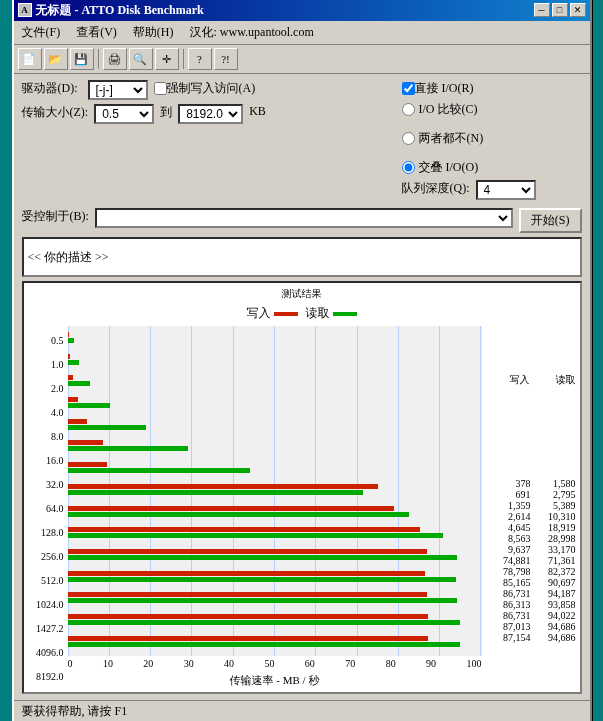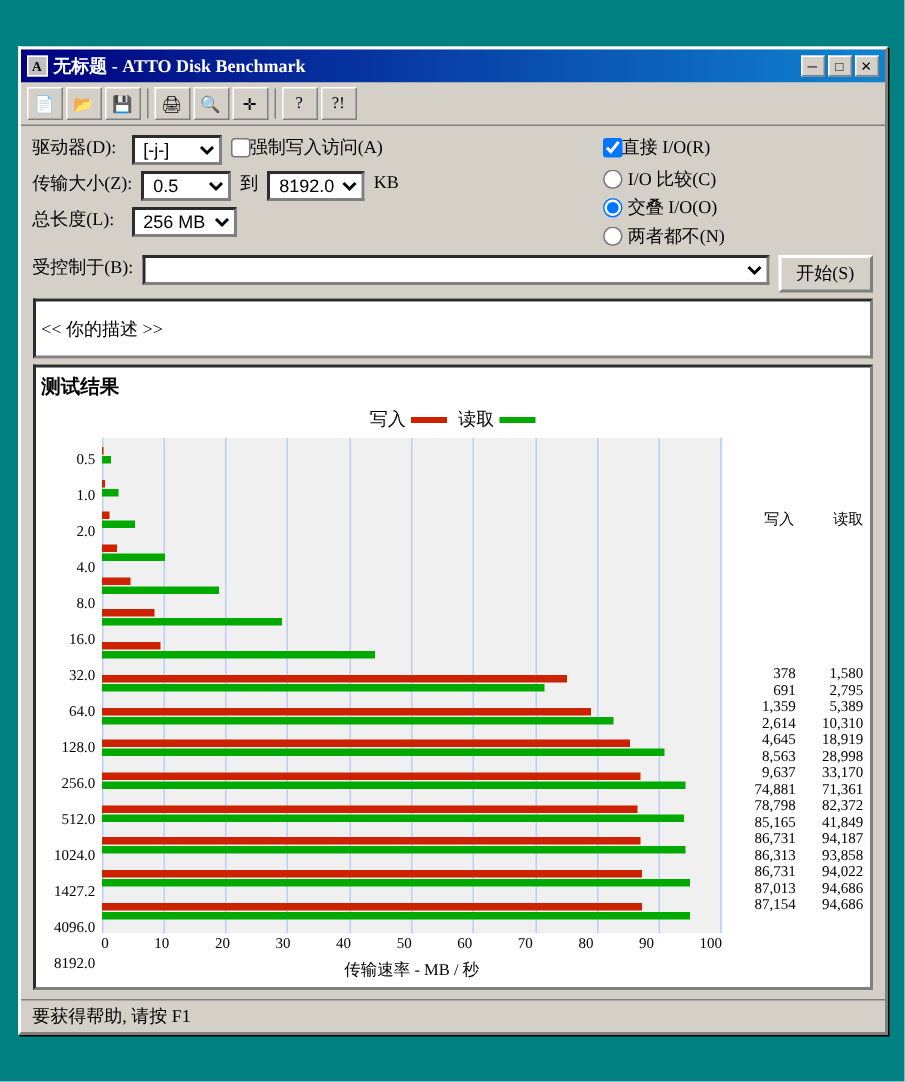--- a/index.html
+++ b/index.html
@@ -135,21 +135,21 @@
     }
     .checkbox-row {
       display: flex;
       align-items: center;
       gap: 0;
       font-size: 12px;
     }
     .radio-group {
       display: flex;
       flex-direction: column;
-      gap: 2px;
+      gap: 12px;
       font-size: 12px;
     }
     .radio-row {
       display: flex;
       align-items: center;
       gap: 4px;
     }
     .start-btn {
       background: #d4d0c8;
       border: 2px solid;
@@ -169,22 +169,23 @@
       display: flex;
       align-items: center;
     }
     .results-section {
       background: #fff;
       border: 2px inset #808080;
       margin-top: 4px;
       padding: 4px;
     }
     .results-title {
-      font-size: 13px;
-      font-weight: bold;
+      text-align: center;
+      font-size: 10px;
+      font-weight: normal;
       margin-bottom: 4px;
     }
     .results-legend {
       display: flex;
       justify-content: center;
       align-items: center;
       gap: 8px;
       font-size: 12px;
       margin-bottom: 4px;
     }
@@ -309,20 +310,26 @@
       <div class="title-icon">A</div>
       <span>无标题 - ATTO Disk Benchmark</span>
     </div>
     <div class="title-buttons">
       <div class="title-btn">─</div>
       <div class="title-btn">□</div>
       <div class="title-btn">✕</div>
     </div>
   </div>
 
+  <div class="menu-bar">
+    <span class="menu-item">文件(F)</span>
+    <span class="menu-item">查看(V)</span>
+    <span class="menu-item">帮助(H)</span>
+    <span class="menu-item">汉化: www.upantool.com</span>
+  </div>
 
   <div class="toolbar">
     <div class="toolbar-btn">📄</div>
     <div class="toolbar-btn">📂</div>
     <div class="toolbar-btn">💾</div>
     <div class="toolbar-sep"></div>
     <div class="toolbar-btn">🖨</div>
     <div class="toolbar-btn">🔍</div>
     <div class="toolbar-btn">✛</div>
     <div class="toolbar-sep"></div>
@@ -357,48 +364,48 @@
           </div>
           <span>到</span>
           <div class="select-wrapper">
             <select>
               <option>8192.0</option>
             </select>
           </div>
           <span>KB</span>
         </div>
 
-        <div class="form-row">
-          <span class="form-label">总长度(L):</span>
-          <div class="select-wrapper">
-            <select>
-              <option>256 MB</option>
-            </select>
-          </div>
-        </div>
       </div>
 
       <div style="min-width:180px;">
         <label class="checkbox-row" style="margin-bottom:4px;">
           <input type="checkbox" checked="" style="">
           <span>直接 I/O(R)</span>
         </label>
         <div class="radio-group">
           <label class="radio-row">
             <input type="radio" name="io_mode" style="">
             <span>I/O 比较(C)</span>
           </label>
           <label class="radio-row">
+            <input type="radio" name="io_mode" style="">
+            <span>两者都不(N)</span>
+          </label>
+          <label class="radio-row">
             <input type="radio" name="io_mode" checked="" style="">
             <span>交叠 I/O(O)</span>
           </label>
-          <label class="radio-row">
-            <input type="radio" name="io_mode" style="">
-            <span>两者都不(N)</span>
-          </label>
+        </div>
+        <div class="form-row" style="margin-top:4px;">
+          <span>队列深度(Q):</span>
+          <div class="select-wrapper">
+            <select>
+              <option>4</option>
+            </select>
+          </div>
         </div>
       </div>
     </div>
 
     <div class="form-row">
       <span class="form-label">受控制于(B):</span>
       <div class="select-wrapper" style="flex:1;">
         <select style="width:100%; min-width:200px;"></select>
       </div>
       <button class="start-btn">开始(S)</button>
@@ -574,21 +581,21 @@
               <div class="data-row">
                 <div class="data-col">74,881</div>
                 <div class="data-col">71,361</div>
               </div>
               <div class="data-row">
                 <div class="data-col">78,798</div>
                 <div class="data-col">82,372</div>
               </div>
               <div class="data-row">
                 <div class="data-col">85,165</div>
-                <div class="data-col">41,849</div>
+                <div class="data-col">90,697</div>
               </div>
               <div class="data-row">
                 <div class="data-col">86,731</div>
                 <div class="data-col">94,187</div>
               </div>
               <div class="data-row">
                 <div class="data-col">86,313</div>
                 <div class="data-col">93,858</div>
               </div>
               <div class="data-row">

